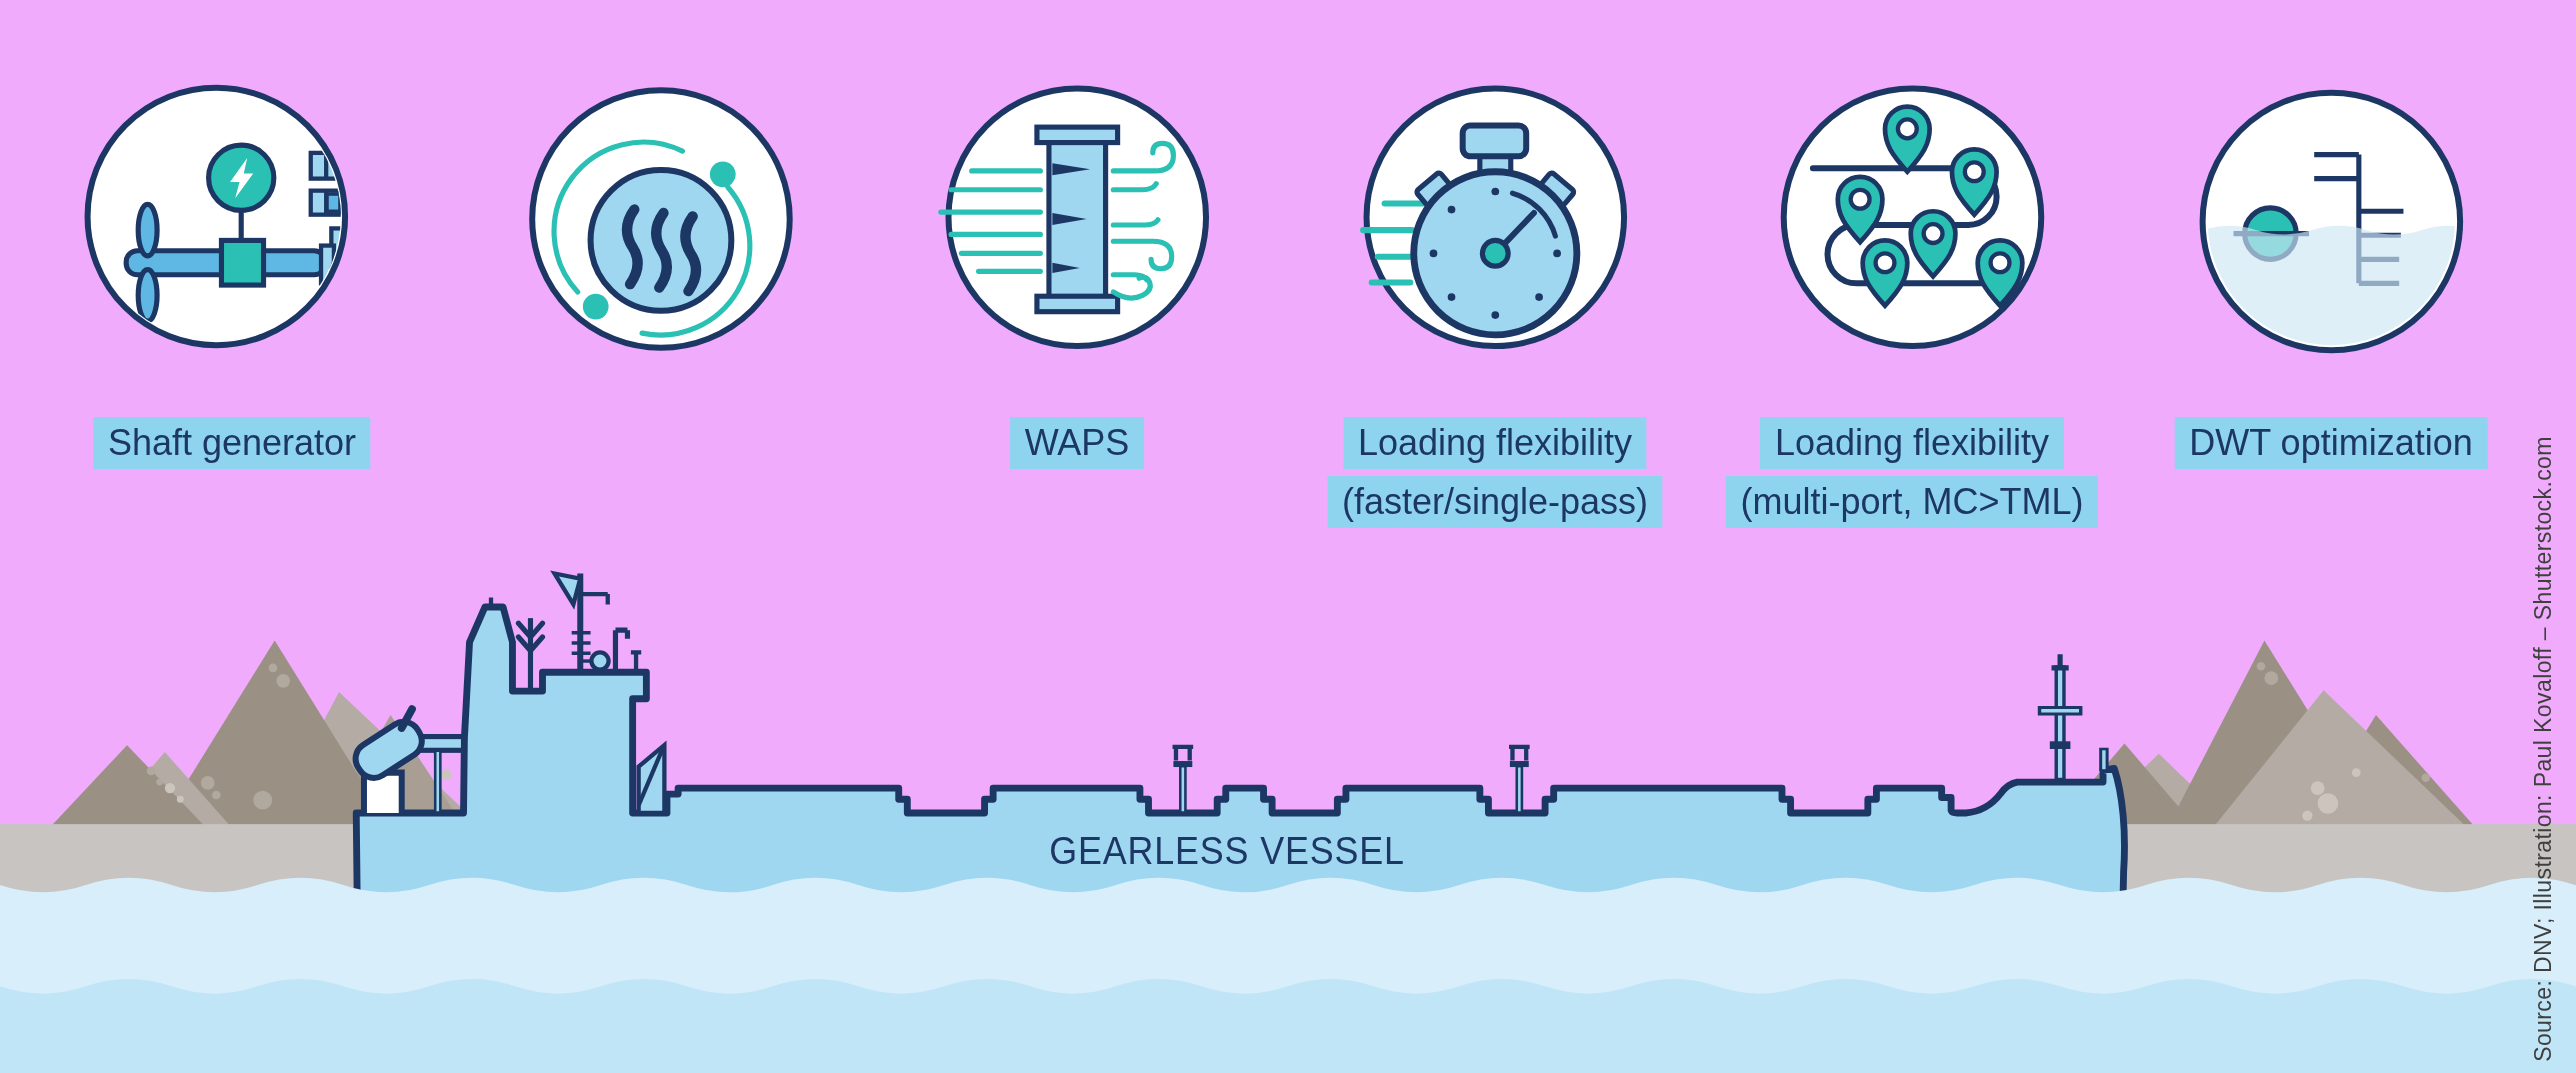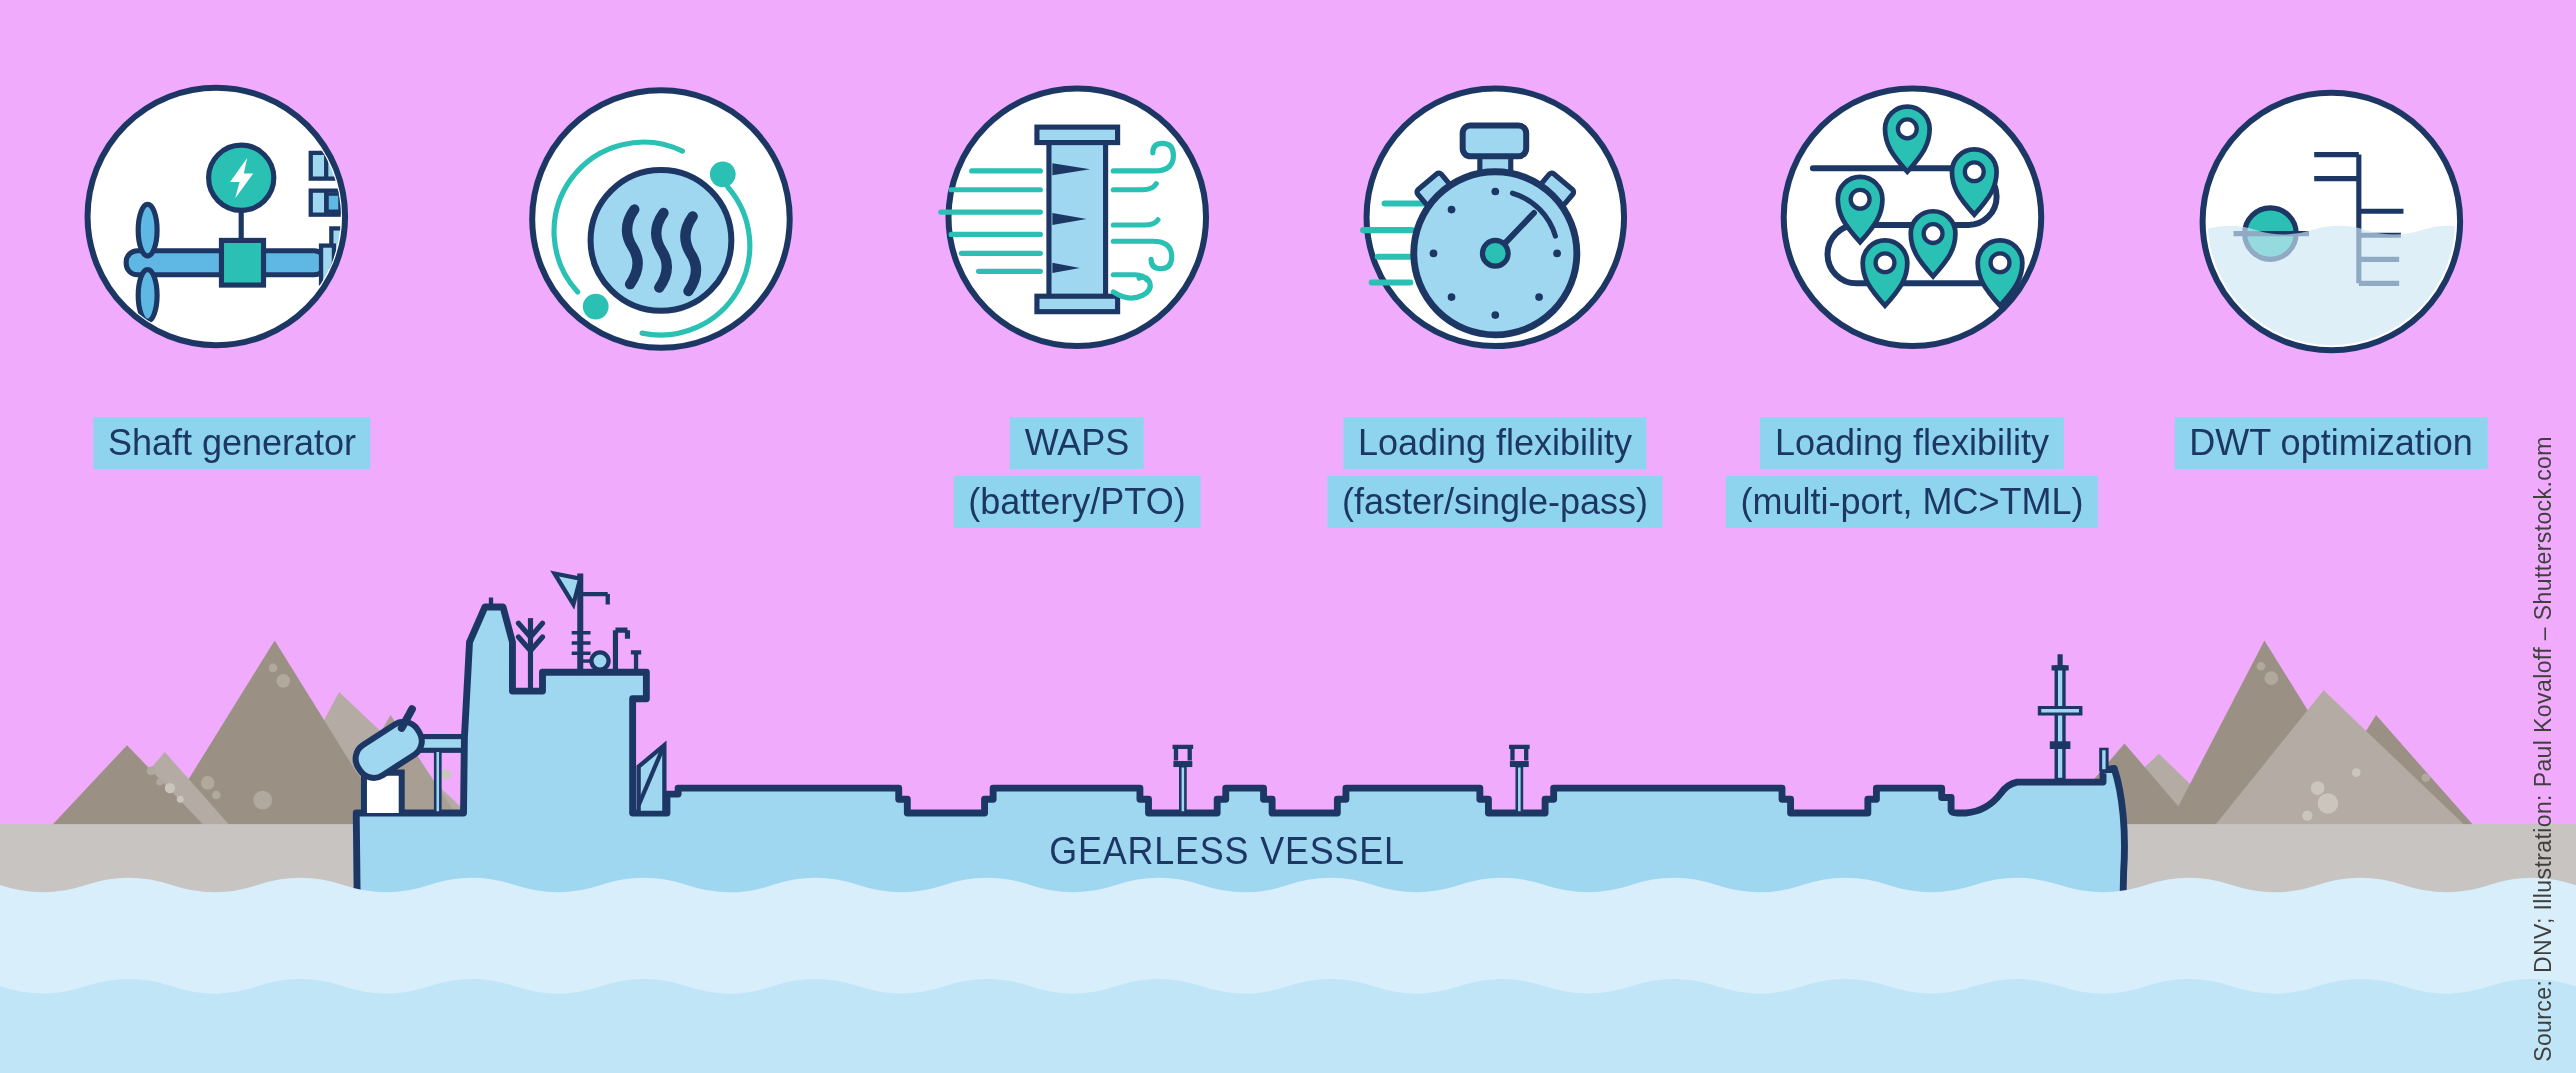--- a/index.html
+++ b/index.html
@@ -293,21 +293,20 @@
     </g>
   </g>
 </svg>
 
   <div class="feature" style="left:232px">
     <span class="pill">Shaft generator</span>
 
   </div>
   <div class="feature" style="left:1077px">
     <span class="pill">WAPS</span>
-    <span class="pill sub">(battery/PTO)</span>
   </div>
   <div class="feature" style="left:1495px">
     <span class="pill">Loading flexibility</span>
     <span class="pill sub">(faster/single-pass)</span>
   </div>
   <div class="feature" style="left:1912px">
     <span class="pill">Loading flexibility</span>
     <span class="pill sub">(multi-port, MC&gt;TML)</span>
   </div>
   <div class="feature" style="left:2331px">

